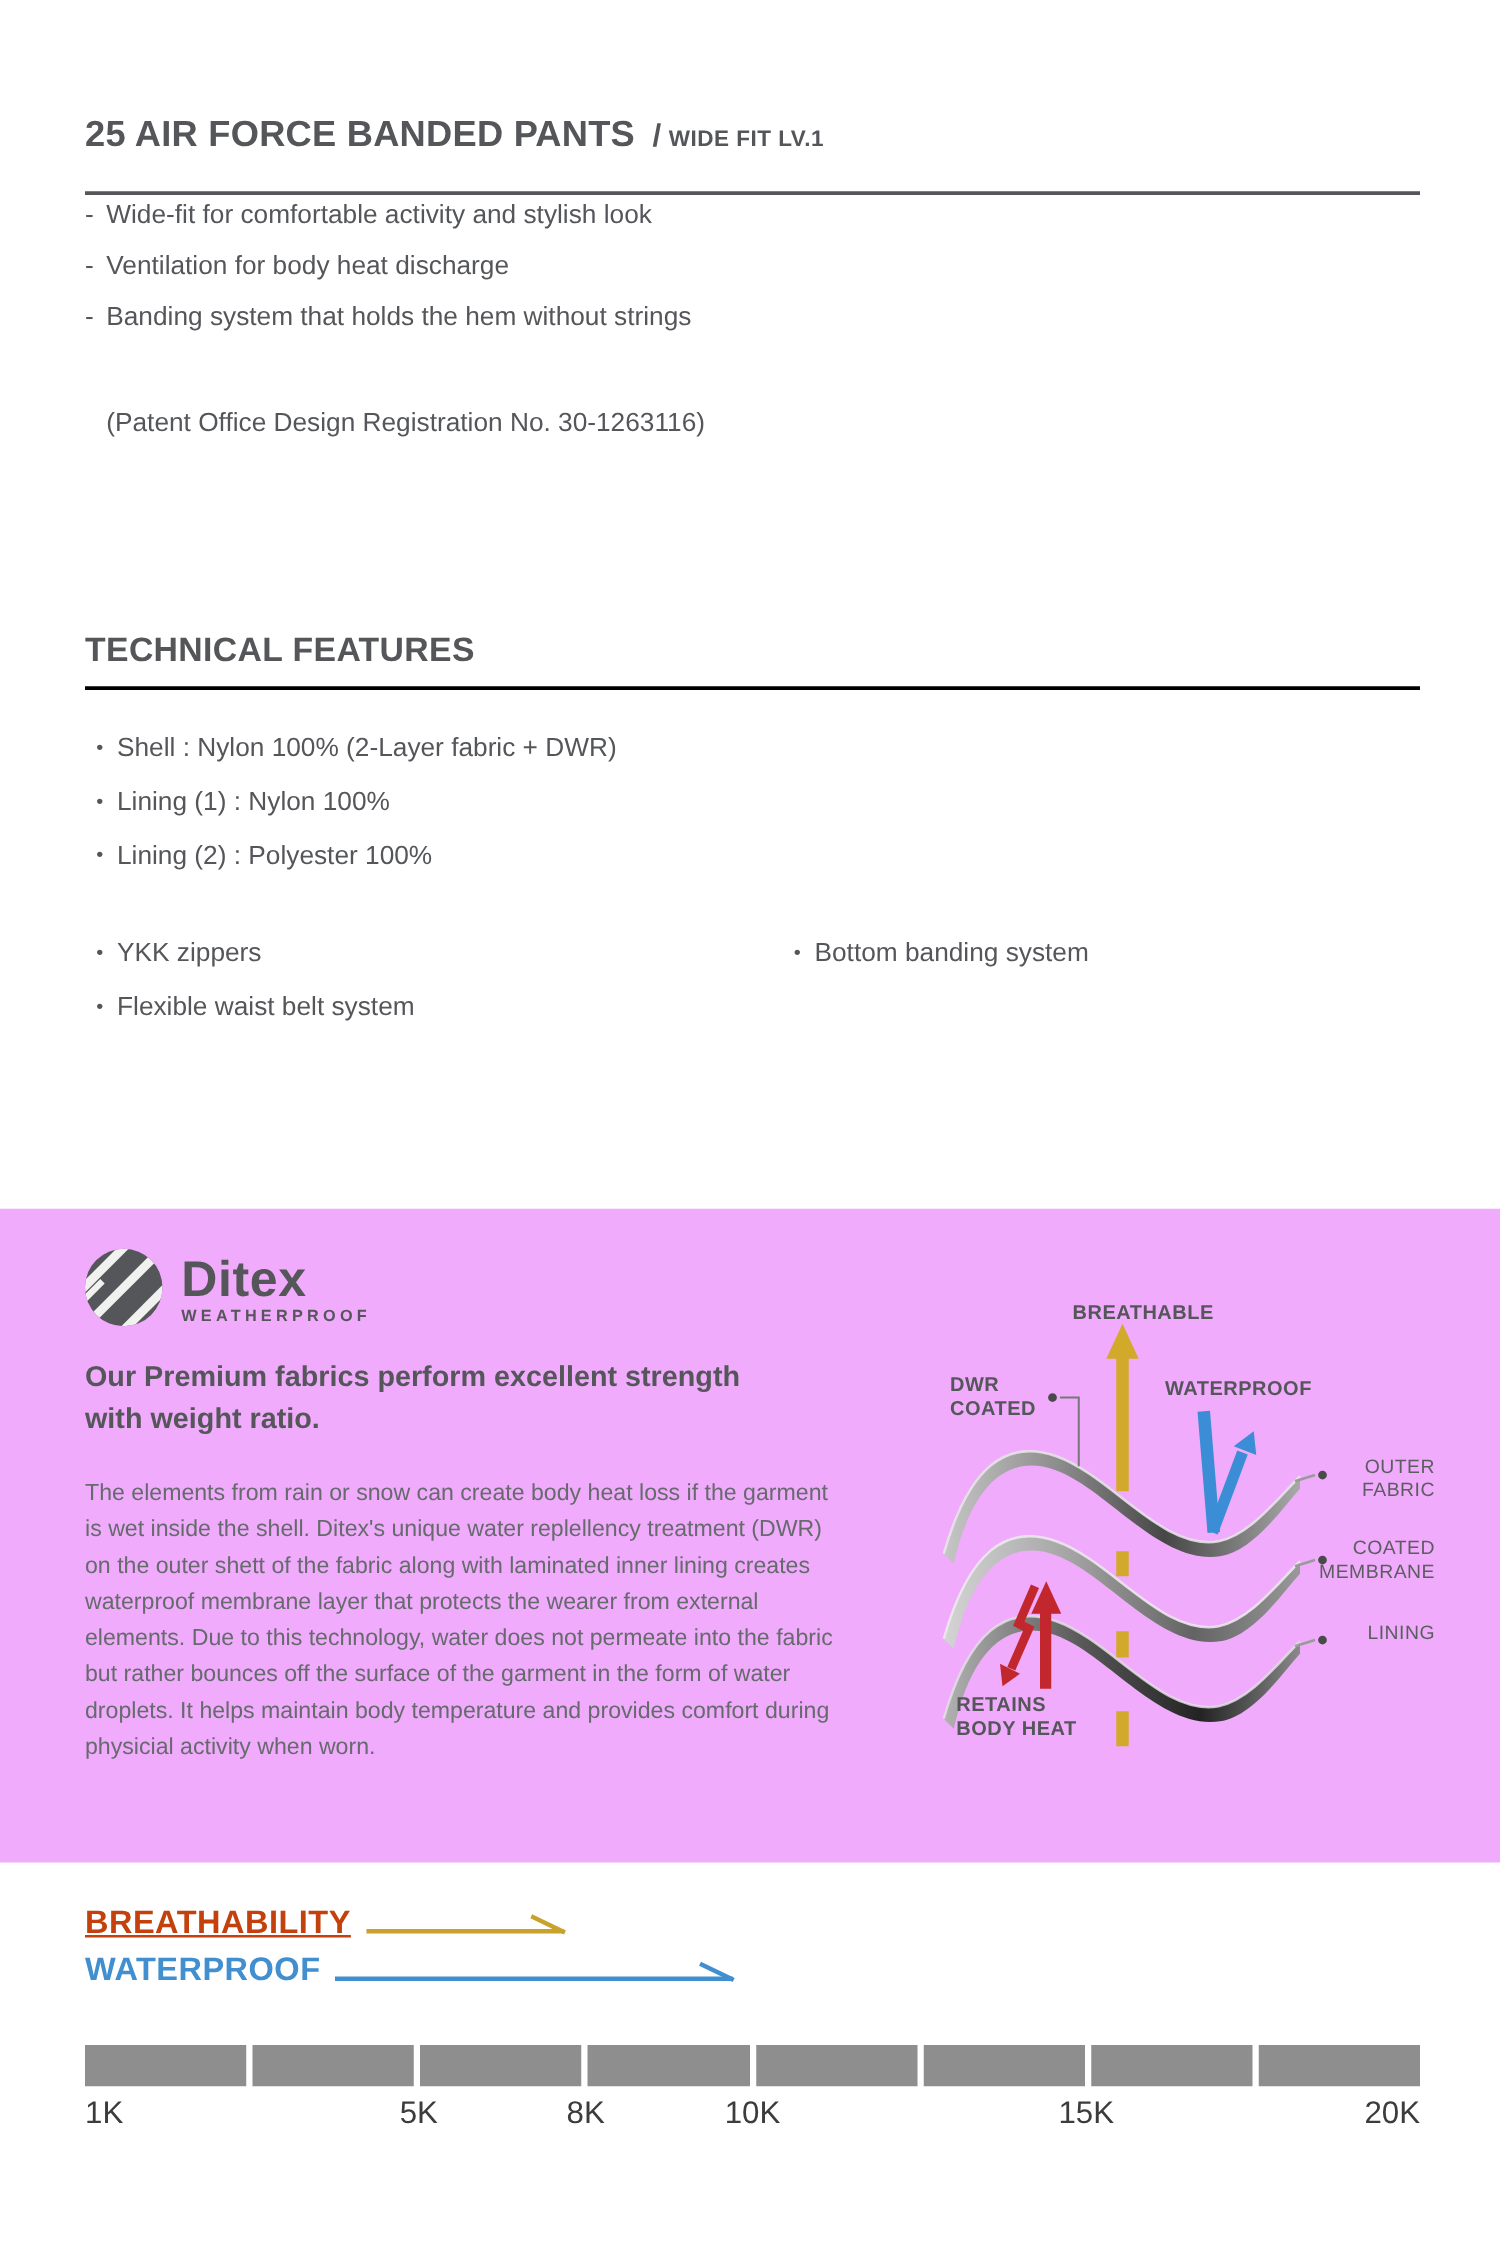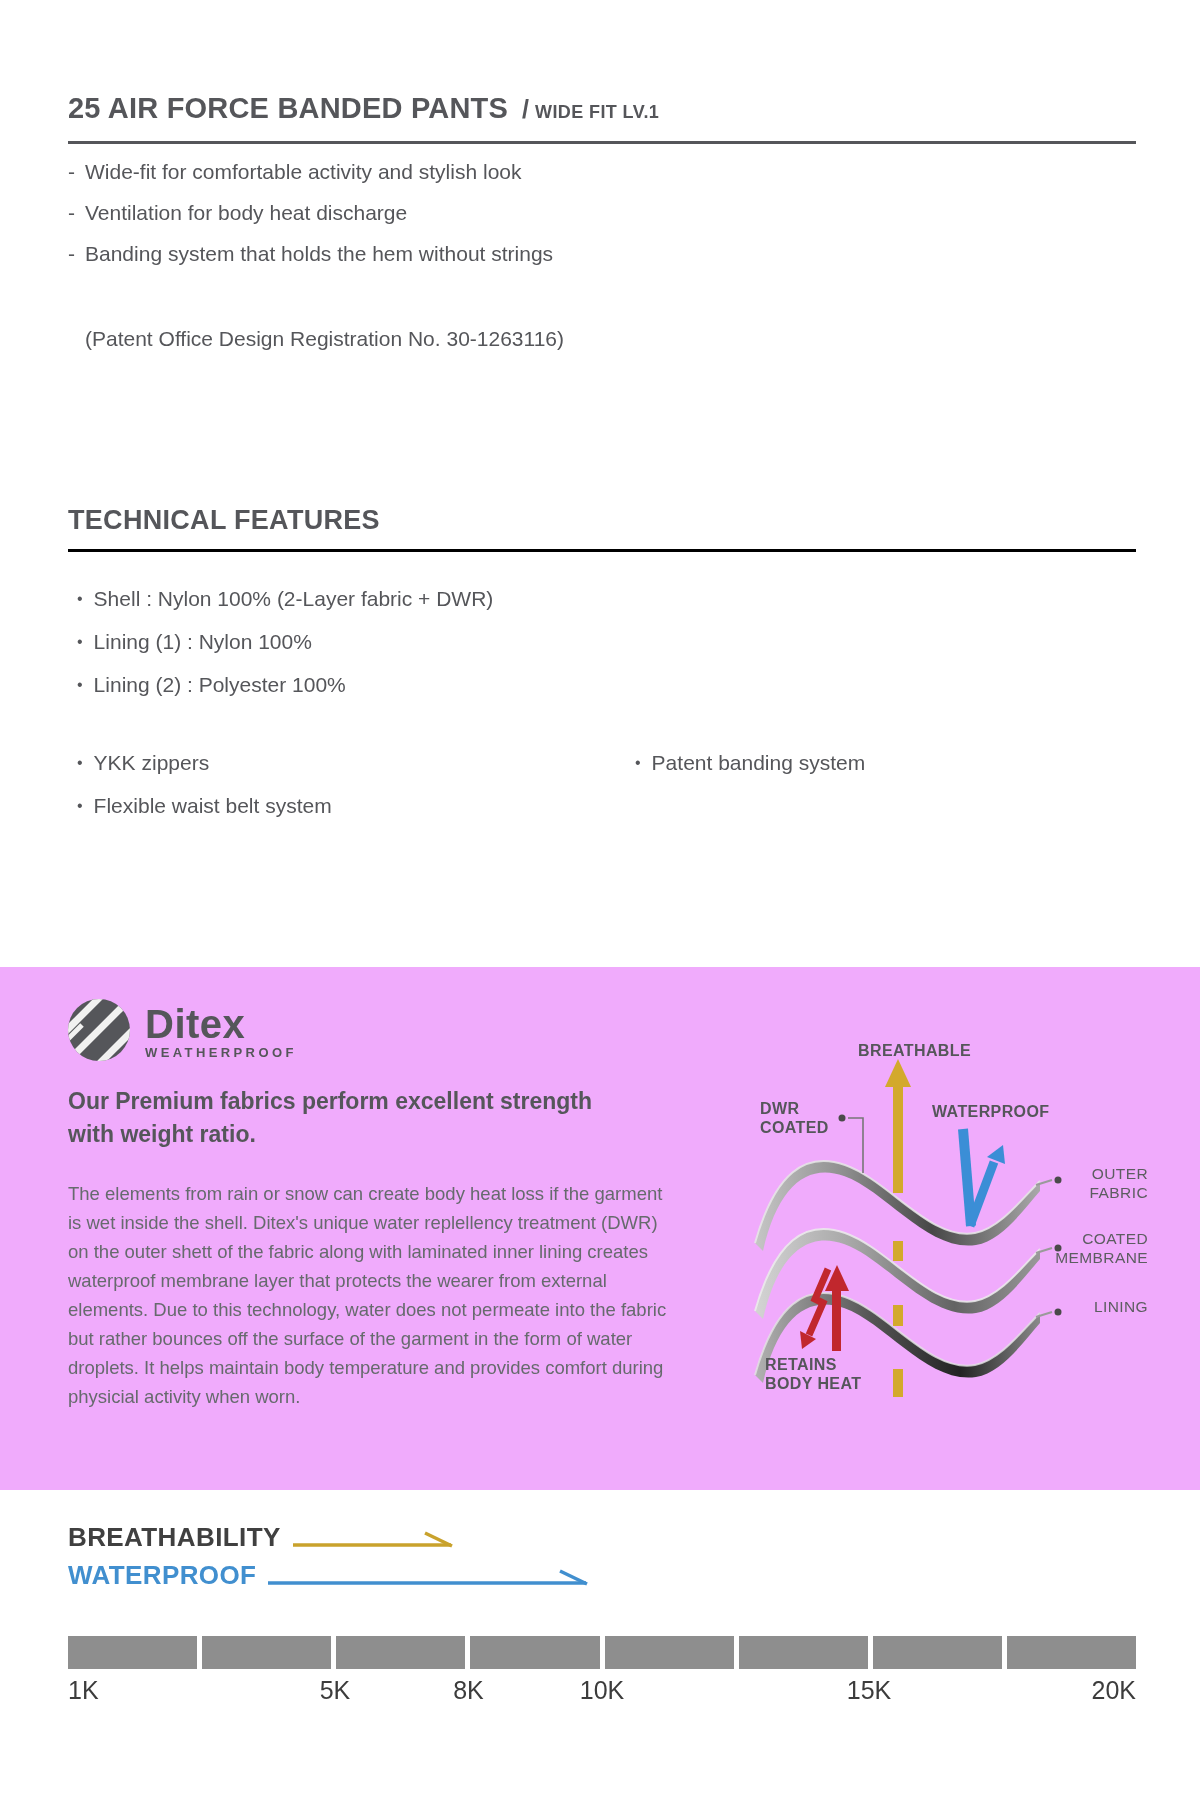--- a/index.html
+++ b/index.html
@@ -1,21 +1,21 @@
 <!DOCTYPE html>
 <html><head>
 <meta charset="utf-8">
 <style>
   html,body{margin:0;padding:0;background:#fff;}
   .page{position:relative;width:1200px;height:1800px;background:#ffffff;
         font-family:"Liberation Sans", sans-serif;color:#55565a;overflow:hidden;}
 
   
   .header{position:absolute;left:68px;top:92px;width:1068px;
-          border-bottom:3px solid #55565a;padding-bottom:16px;}
+          border-bottom:3px solid #55565a;padding-bottom:28px;}
   .title{display:inline;font-size:29px;font-weight:bold;letter-spacing:0.2px;color:#55565a;}
   .subtitle-slash{display:inline;font-size:25px;font-weight:bold;margin-left:14px;color:#55565a;}
   .subtitle{display:inline;font-size:18px;font-weight:bold;margin-left:6px;letter-spacing:0.4px;color:#55565a;}
 
   
   .features{position:absolute;left:68px;top:160px;width:900px;list-style:none;margin:0;padding:0;}
   .features li{font-size:21px;color:#55565a;margin-bottom:18px;line-height:23px;}
   .features li::before{content:"-";margin-right:10px;}
   .patent{position:absolute;left:85px;top:327px;font-size:21px;color:#55565a;}
 
@@ -52,21 +52,21 @@
   .lbl-outer{right:12px;top:131px;text-align:right;}
   .lbl-membrane{right:12px;top:196px;text-align:right;}
   .lbl-lining{right:12px;top:264px;}
   .lbl-retains{left:35px;top:322px;}
 
   
   .perf-row{position:absolute;left:68px;display:flex;align-items:flex-end;}
   .row-breath{top:1522px;}
   .row-water{top:1560px;}
   .perf-label{font-size:26px;font-weight:bold;letter-spacing:0.4px;}
-  .row-breath .perf-label{color:#404040;}
+  .row-breath .perf-label{color:#c2410c;text-decoration:underline;}
   .row-water .perf-label{color:#418fcf;}
   .perf-row svg{margin-left:12px;margin-bottom:4px;}
 
   
   .scalebar{position:absolute;left:68px;top:1636px;width:1068px;height:33px;display:flex;gap:5px;}
   .scalebar .seg{flex:1;background:#8e8e8e;}
   .ticks{position:absolute;left:68px;top:1676px;width:1068px;height:24px;font-size:25px;color:#3c3c3c;}
   .ticks span{position:absolute;white-space:nowrap;}
   .tick-0{left:0;}
   .tick-1{left:25%;transform:translateX(-50%);}
@@ -95,21 +95,21 @@
   <ul class="dotlist materials">
     <li>Shell :  Nylon 100% (2-Layer fabric + DWR)</li>
     <li>Lining (1) : Nylon 100%</li>
     <li>Lining (2) : Polyester 100%</li>
   </ul>
   <ul class="dotlist extras-left">
     <li>YKK zippers</li>
     <li>Flexible waist belt system</li>
   </ul>
   <ul class="dotlist extras-right">
-    <li>Patent banding system</li>
+    <li>Bottom banding system</li>
   </ul>
 
   <div class="gray">
 
     <div class="logo">
       <span>
         <svg width="66" height="66" viewBox="0 0 66 66">
           <defs>
               <clipPath id="cclip">
                 <circle cx="33" cy="33" r="31"></circle>

